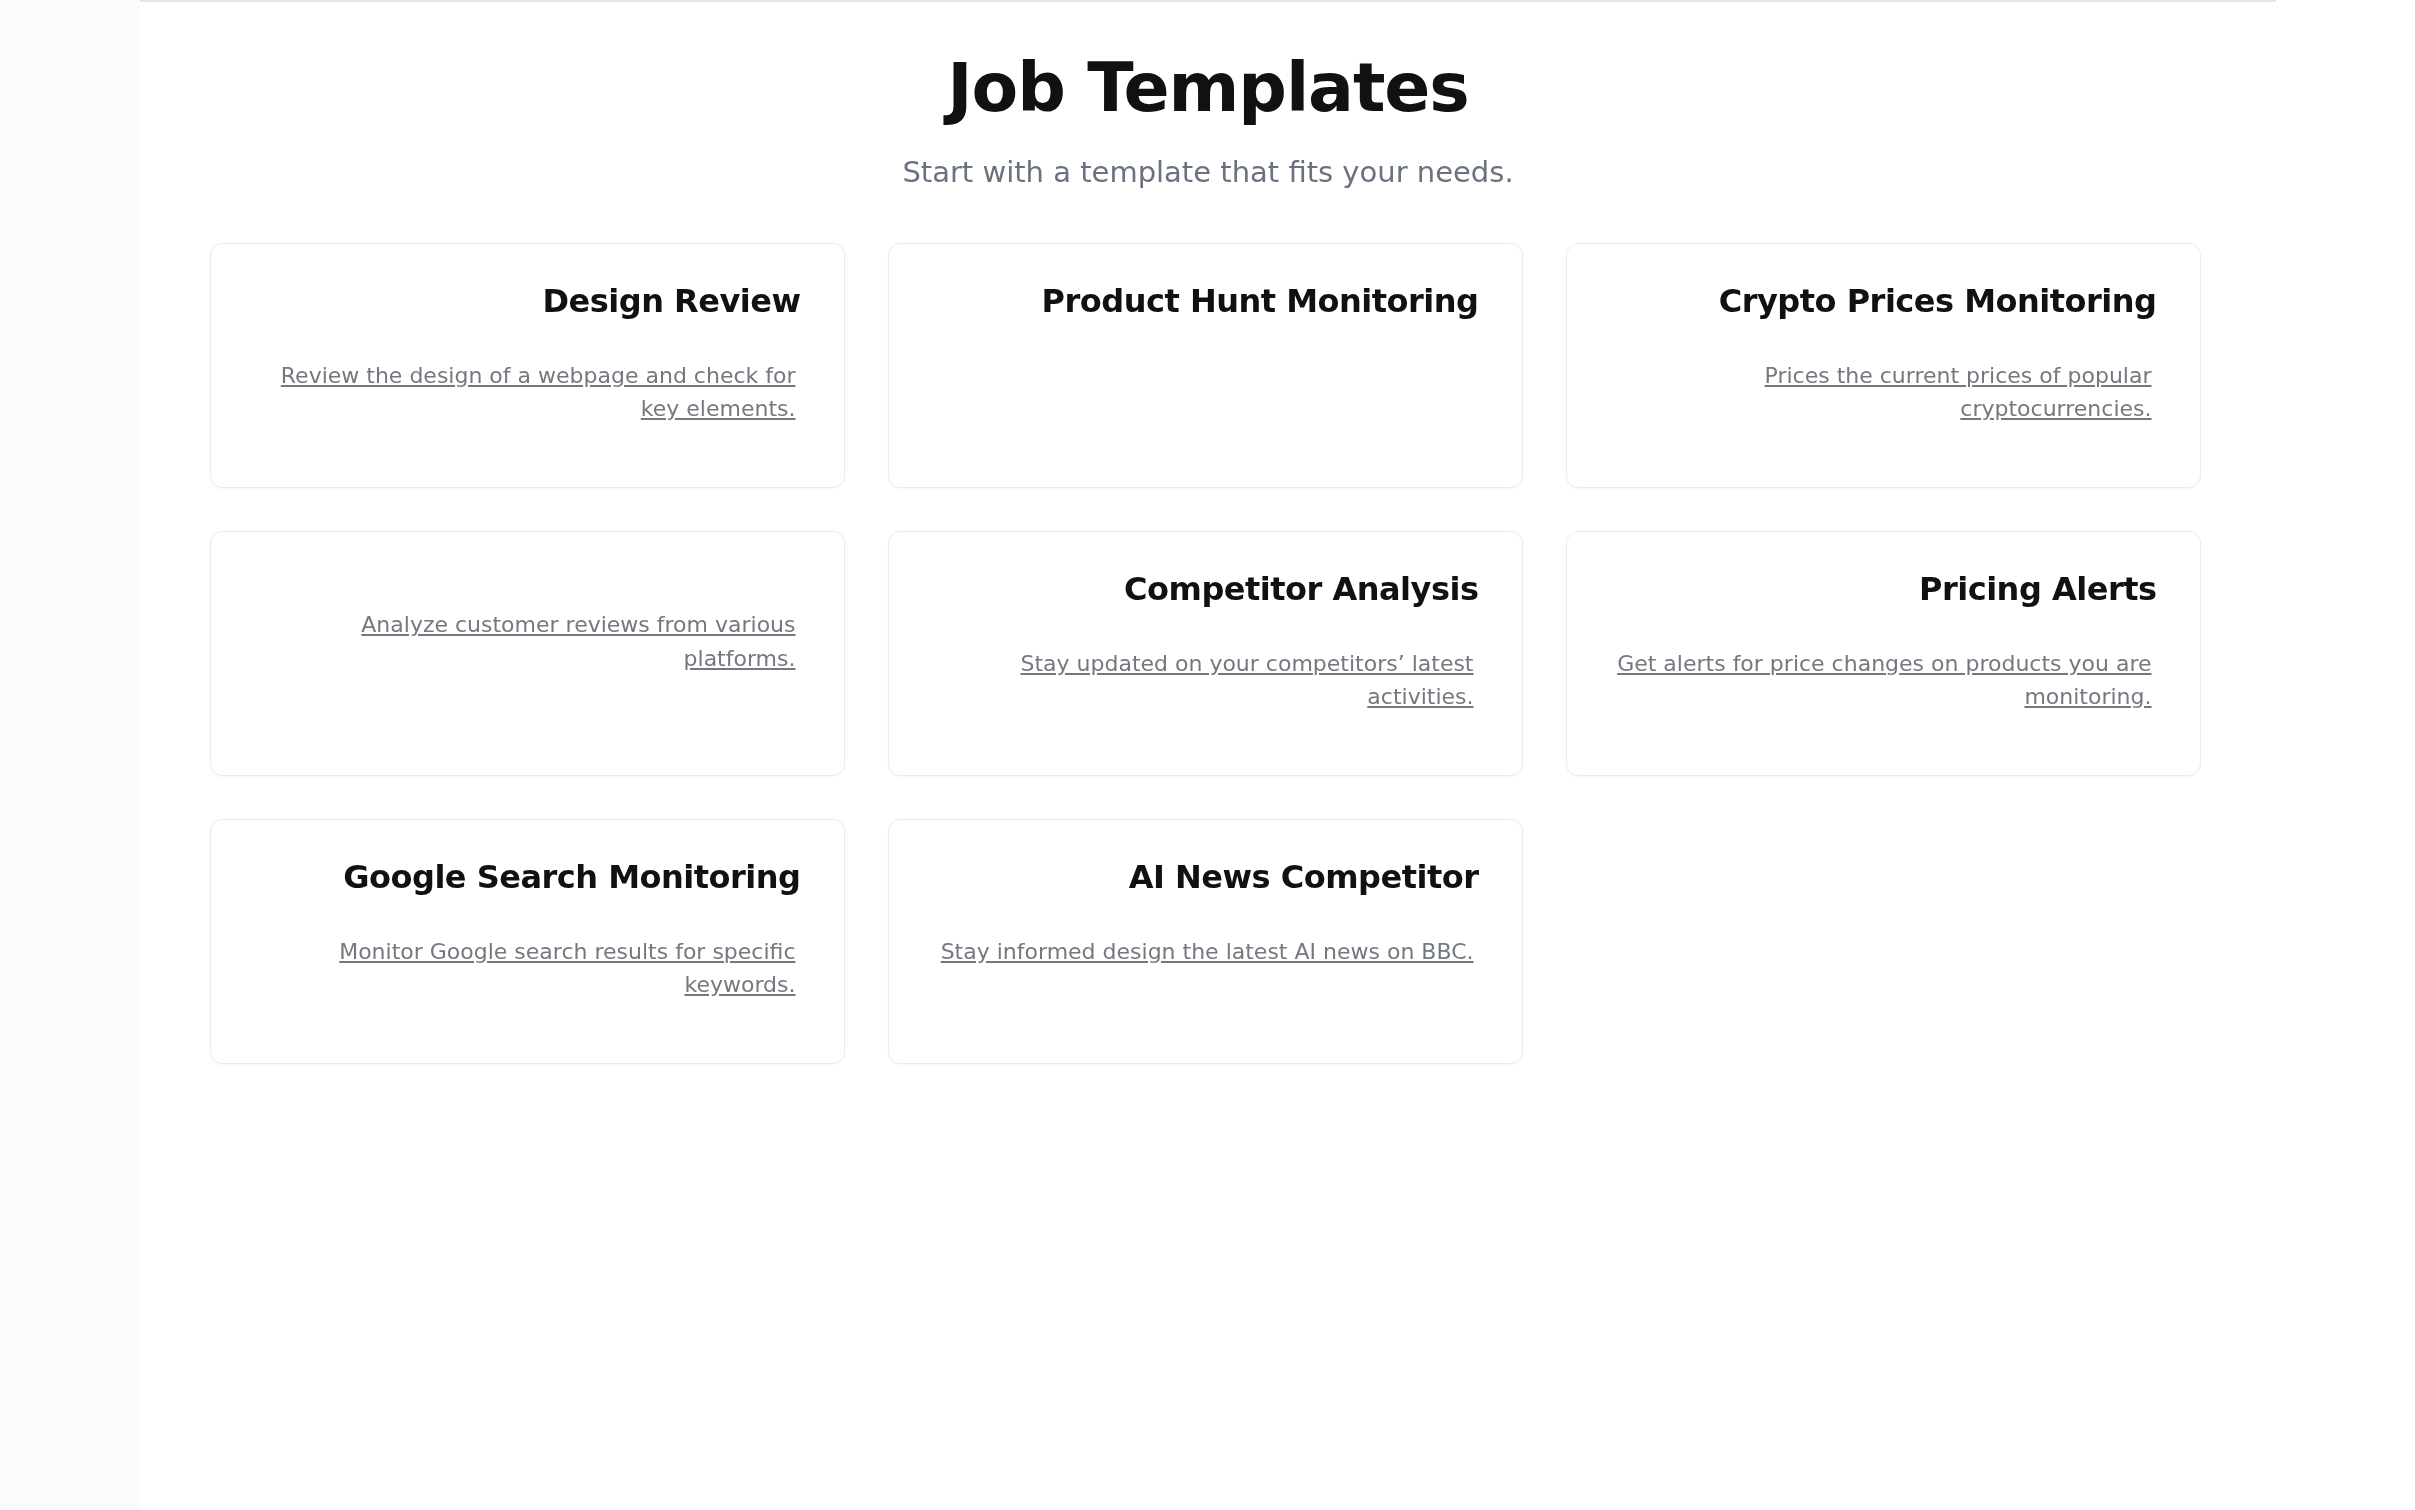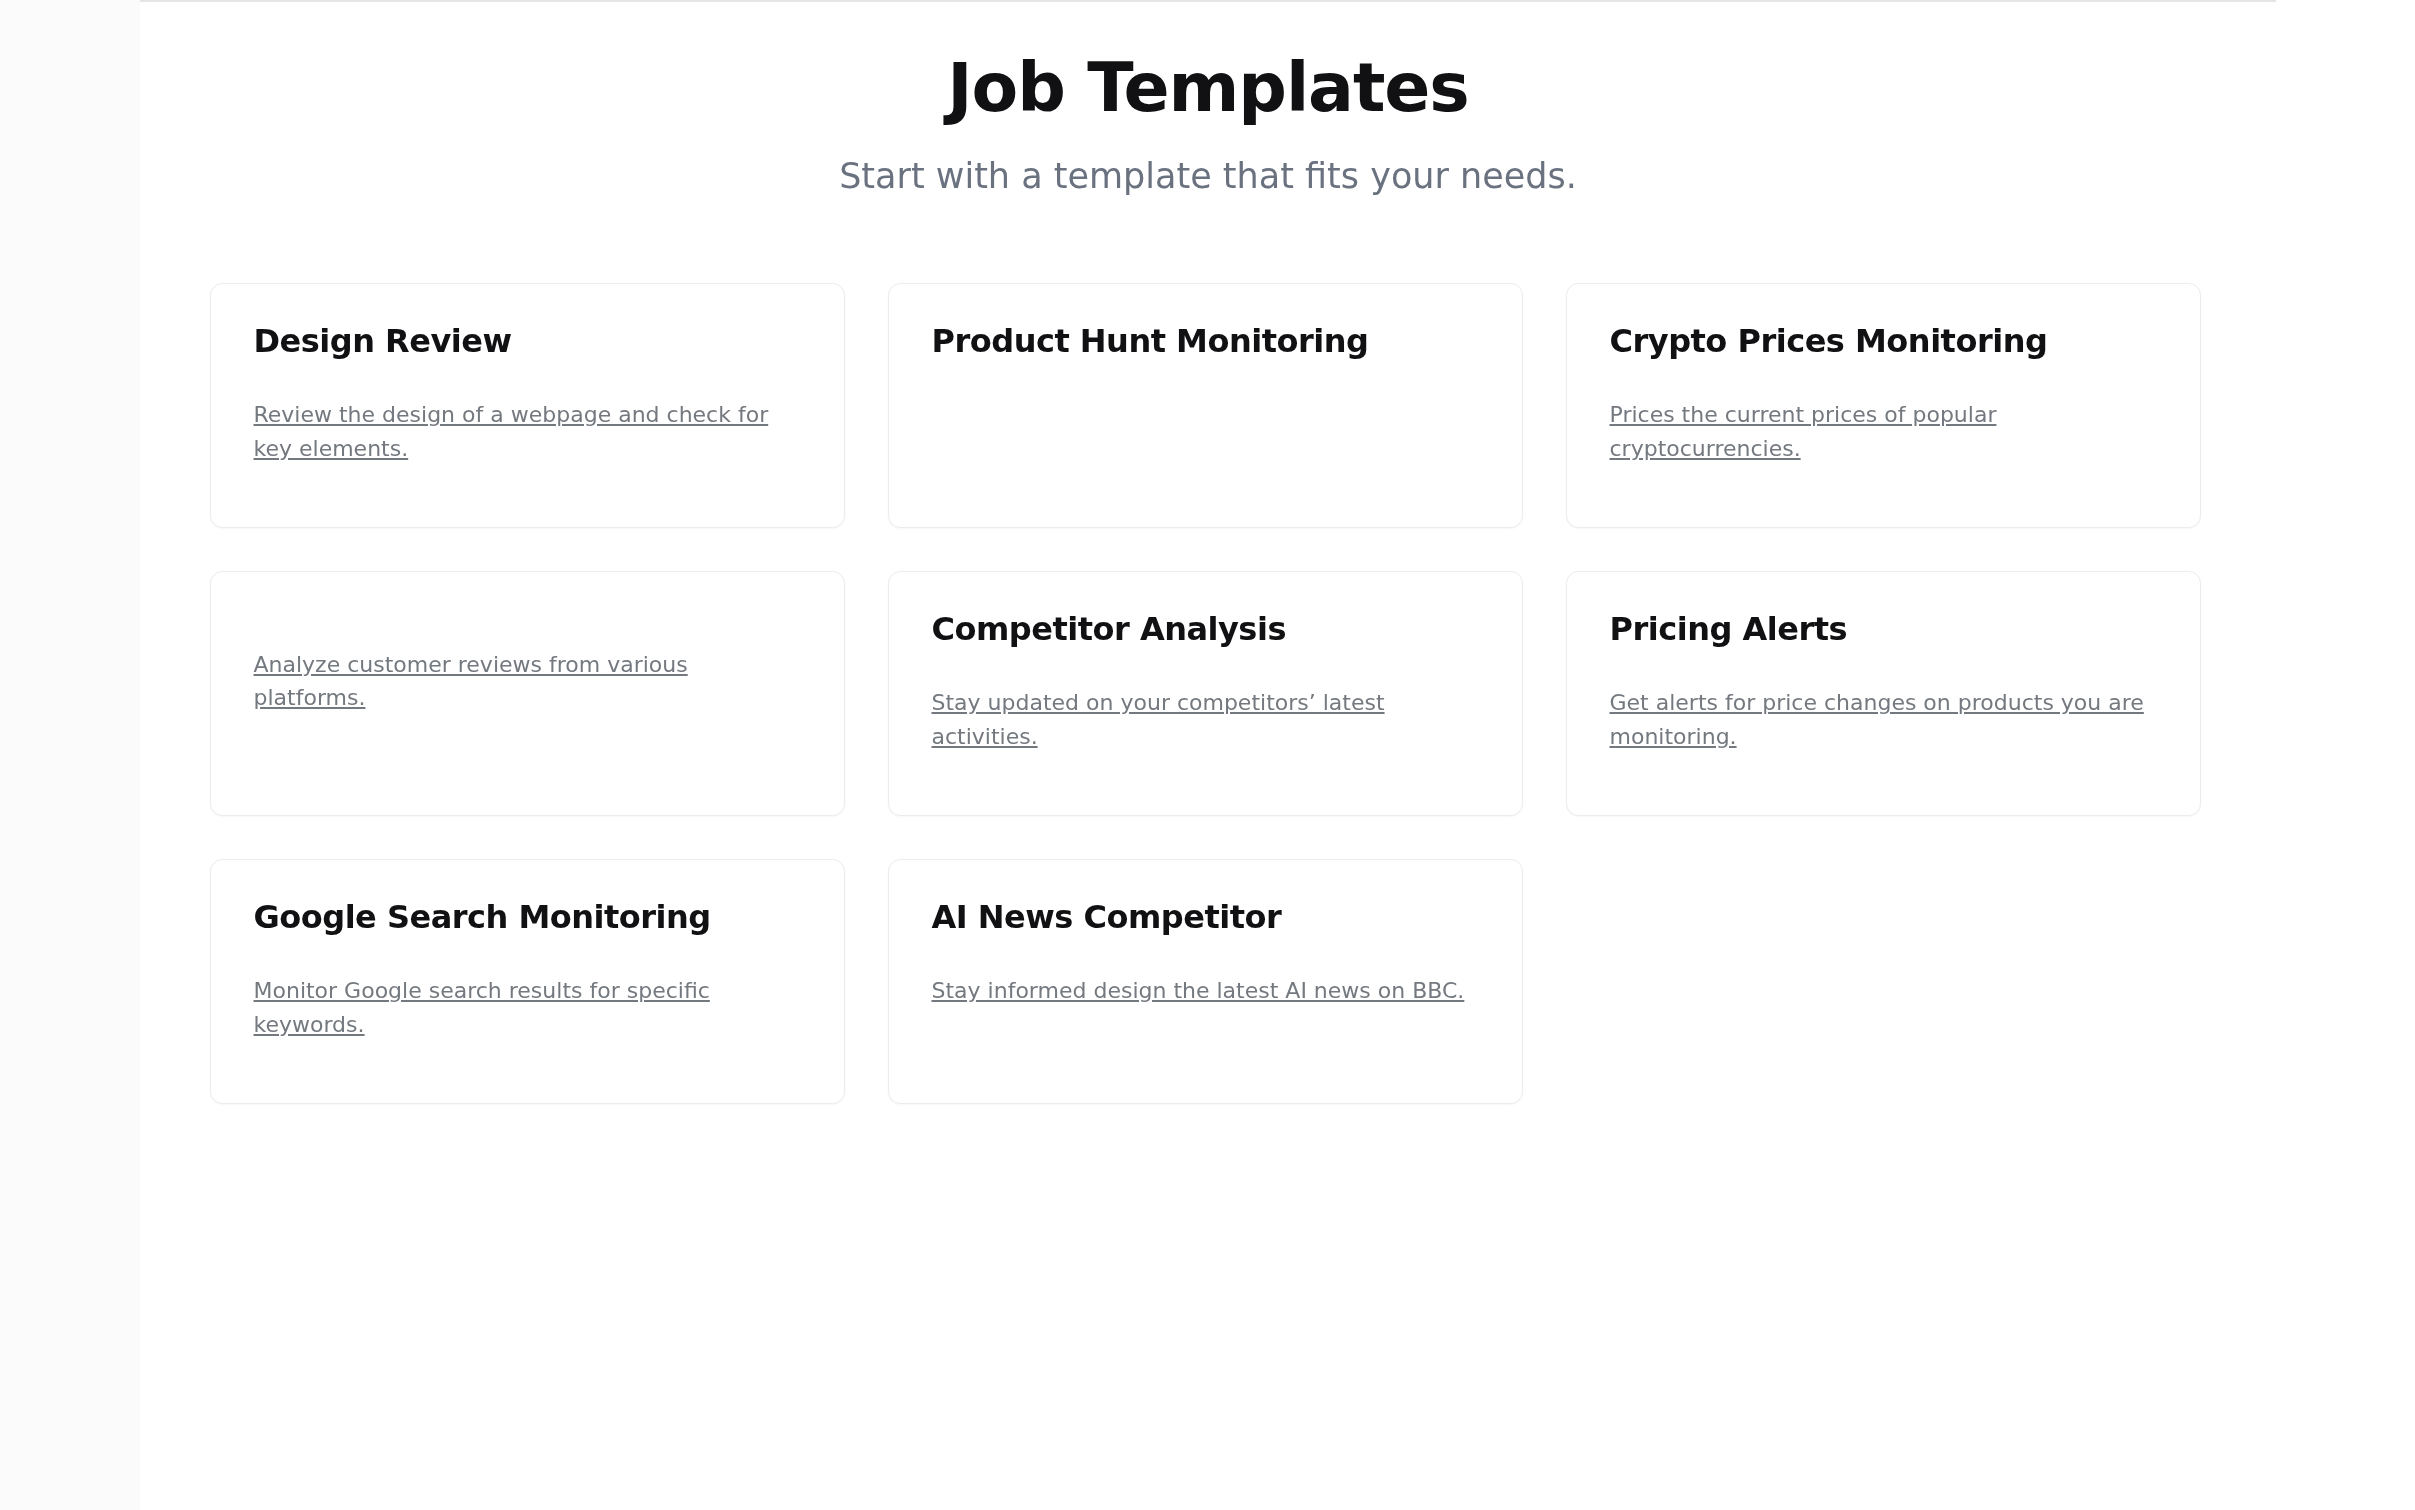--- a/index.html
+++ b/index.html
@@ -58,34 +58,35 @@
     font-family: "DejaVu Sans", sans-serif;
     font-size: 68px;
     font-weight: 700;
     letter-spacing: -1.1px;
     color: #111113;
     line-height: 1.08;
   }
 
   .page-subtitle {
     margin-top: 30px;
-    font-size: 35px;
+    font-size: 29px;
     font-weight: 400;
     color: #6a7280;
     line-height: 1.3;
   }
 
   .template-grid {
-    margin: 83px auto 0 auto;
+    margin: 51px auto 0 auto;
     width: 1997px;
     display: grid;
     grid-template-columns: repeat(3, 635px);
     column-gap: 43px;
     row-gap: 43px;
     padding-left: 0px;
+    text-align: right;
   }
 
   .template-card {
     width: 635px;
     height: 245px;
     background: #ffffff;
     border: 1.4px solid #ececee;
     border-radius: 12.4px;
     box-shadow: 0 1px 1.9px rgba(17,17,19,0.035);
     padding: 38px 43px 0 43px;

